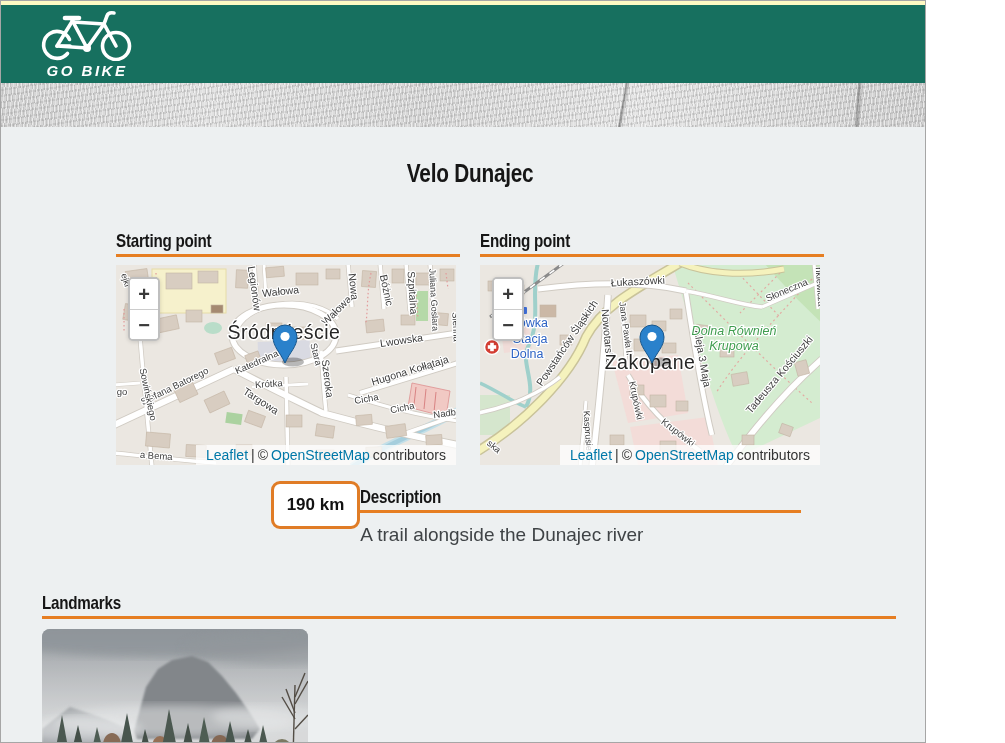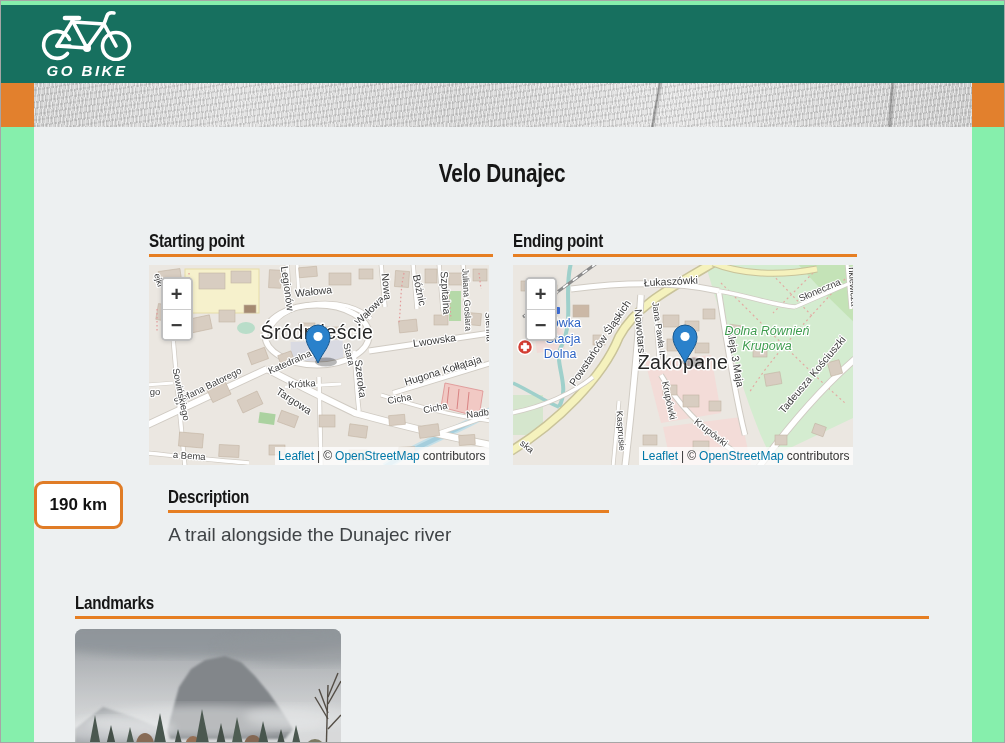--- a/index.html
+++ b/index.html
@@ -1,17 +1,17 @@
 <!DOCTYPE html>
 <html><head>
 <meta charset="utf-8">
 <style>
   html,body{margin:0;padding:0;}
   body{width:1005px;height:743px;background:#fff;font-family:"Liberation Sans",sans-serif;overflow:hidden;}
-  .frame{width:1005px;height:743px;box-sizing:border-box;border:1px solid #a6a6a6;background:#86efac;overflow:hidden;}
+  .frame{width:926px;height:743px;box-sizing:border-box;border:1px solid #a6a6a6;background:#fef9c3;overflow:hidden;}
 
   
   .site-header{margin-top:4px;height:78px;background:#17705F;display:flex;align-items:center;}
   .logo{margin-left:38px;display:flex;flex-direction:column;align-items:center;text-decoration:none;cursor:pointer;}
   .logo svg{display:block;}
   .logo-text{color:#fff;font-weight:bold;font-style:italic;font-size:15px;letter-spacing:2.5px;margin-top:1px;white-space:nowrap;}
 
   
   .banner{height:44px;background:#E2802D;}
   .banner-img{width:938px;height:44px;margin:0 auto;
@@ -40,26 +40,26 @@
   .sm{font-size:9px;}
   .md{font-size:9.5px;}
   .place{font-size:19.5px;fill:#262626;letter-spacing:.5px;stroke-width:3px;}
   .park-lbl{font-size:12.5px;font-style:italic;fill:#3f9d4f;text-anchor:middle;paint-order:stroke;stroke:#fff;stroke-width:2.4px;}
   .blue-lbl{font-size:12.5px;fill:#2d63c4;text-anchor:middle;paint-order:stroke;stroke:#fff;stroke-width:2.4px;}
 
   .zoomctl{position:absolute;top:12px;left:12px;border:2px solid rgba(0,0,0,.25);border-radius:5px;overflow:hidden;background:#fff;box-shadow:0 1px 4px rgba(0,0,0,.15);z-index:5;}
   .zoomctl button{display:block;width:28px;height:30px;background:#fff;border:none;padding:0;margin:0;font-family:"Liberation Sans",sans-serif;font-weight:bold;font-size:20px;line-height:28px;color:#3a3a3a;cursor:pointer;}
   .zoomctl button + button{border-top:1px solid #ccc;}
 
-  .attr{position:absolute;right:0;bottom:0;background:rgba(255,255,255,.75);padding:2px 3px;font-size:12px;color:#333;z-index:5;white-space:nowrap;}
+  .attr{position:absolute;right:0;bottom:0;background:rgba(255,255,255,.75);padding:2px 10px;font-size:14px;color:#333;z-index:5;white-space:nowrap;}
   .attr a{color:#0078A8;text-decoration:none;cursor:pointer;}
   .attr span, .attr a{margin-left:3px;}
   .attr a:first-child{margin-left:0;}
 
-  .info-row{display:flex;align-items:flex-start;gap:45px;margin-top:16px;}
+  .info-row{display:flex;align-items:flex-start;padding-left:132px;margin-top:16px;justify-content:center;}
   .distance{box-sizing:border-box;min-width:73px;padding:11px 13px;background:#fff;border:3px solid #E07C26;border-radius:9px;font-size:17px;font-weight:bold;color:#121212;text-align:center;white-space:nowrap;}
   .desc-block{width:441px;margin-top:6px;}
   .desc-block p{margin:11px 0 0 0;font-size:19px;color:#3f4346;}
 
   .landmarks{margin:47px 43px 0 41px;}
   .landmark-photo{width:266px;height:129px;margin-top:10px;border-radius:8px;overflow:hidden;}
   .landmark-photo svg{display:block;}
 </style>
 </head>
 <body>

